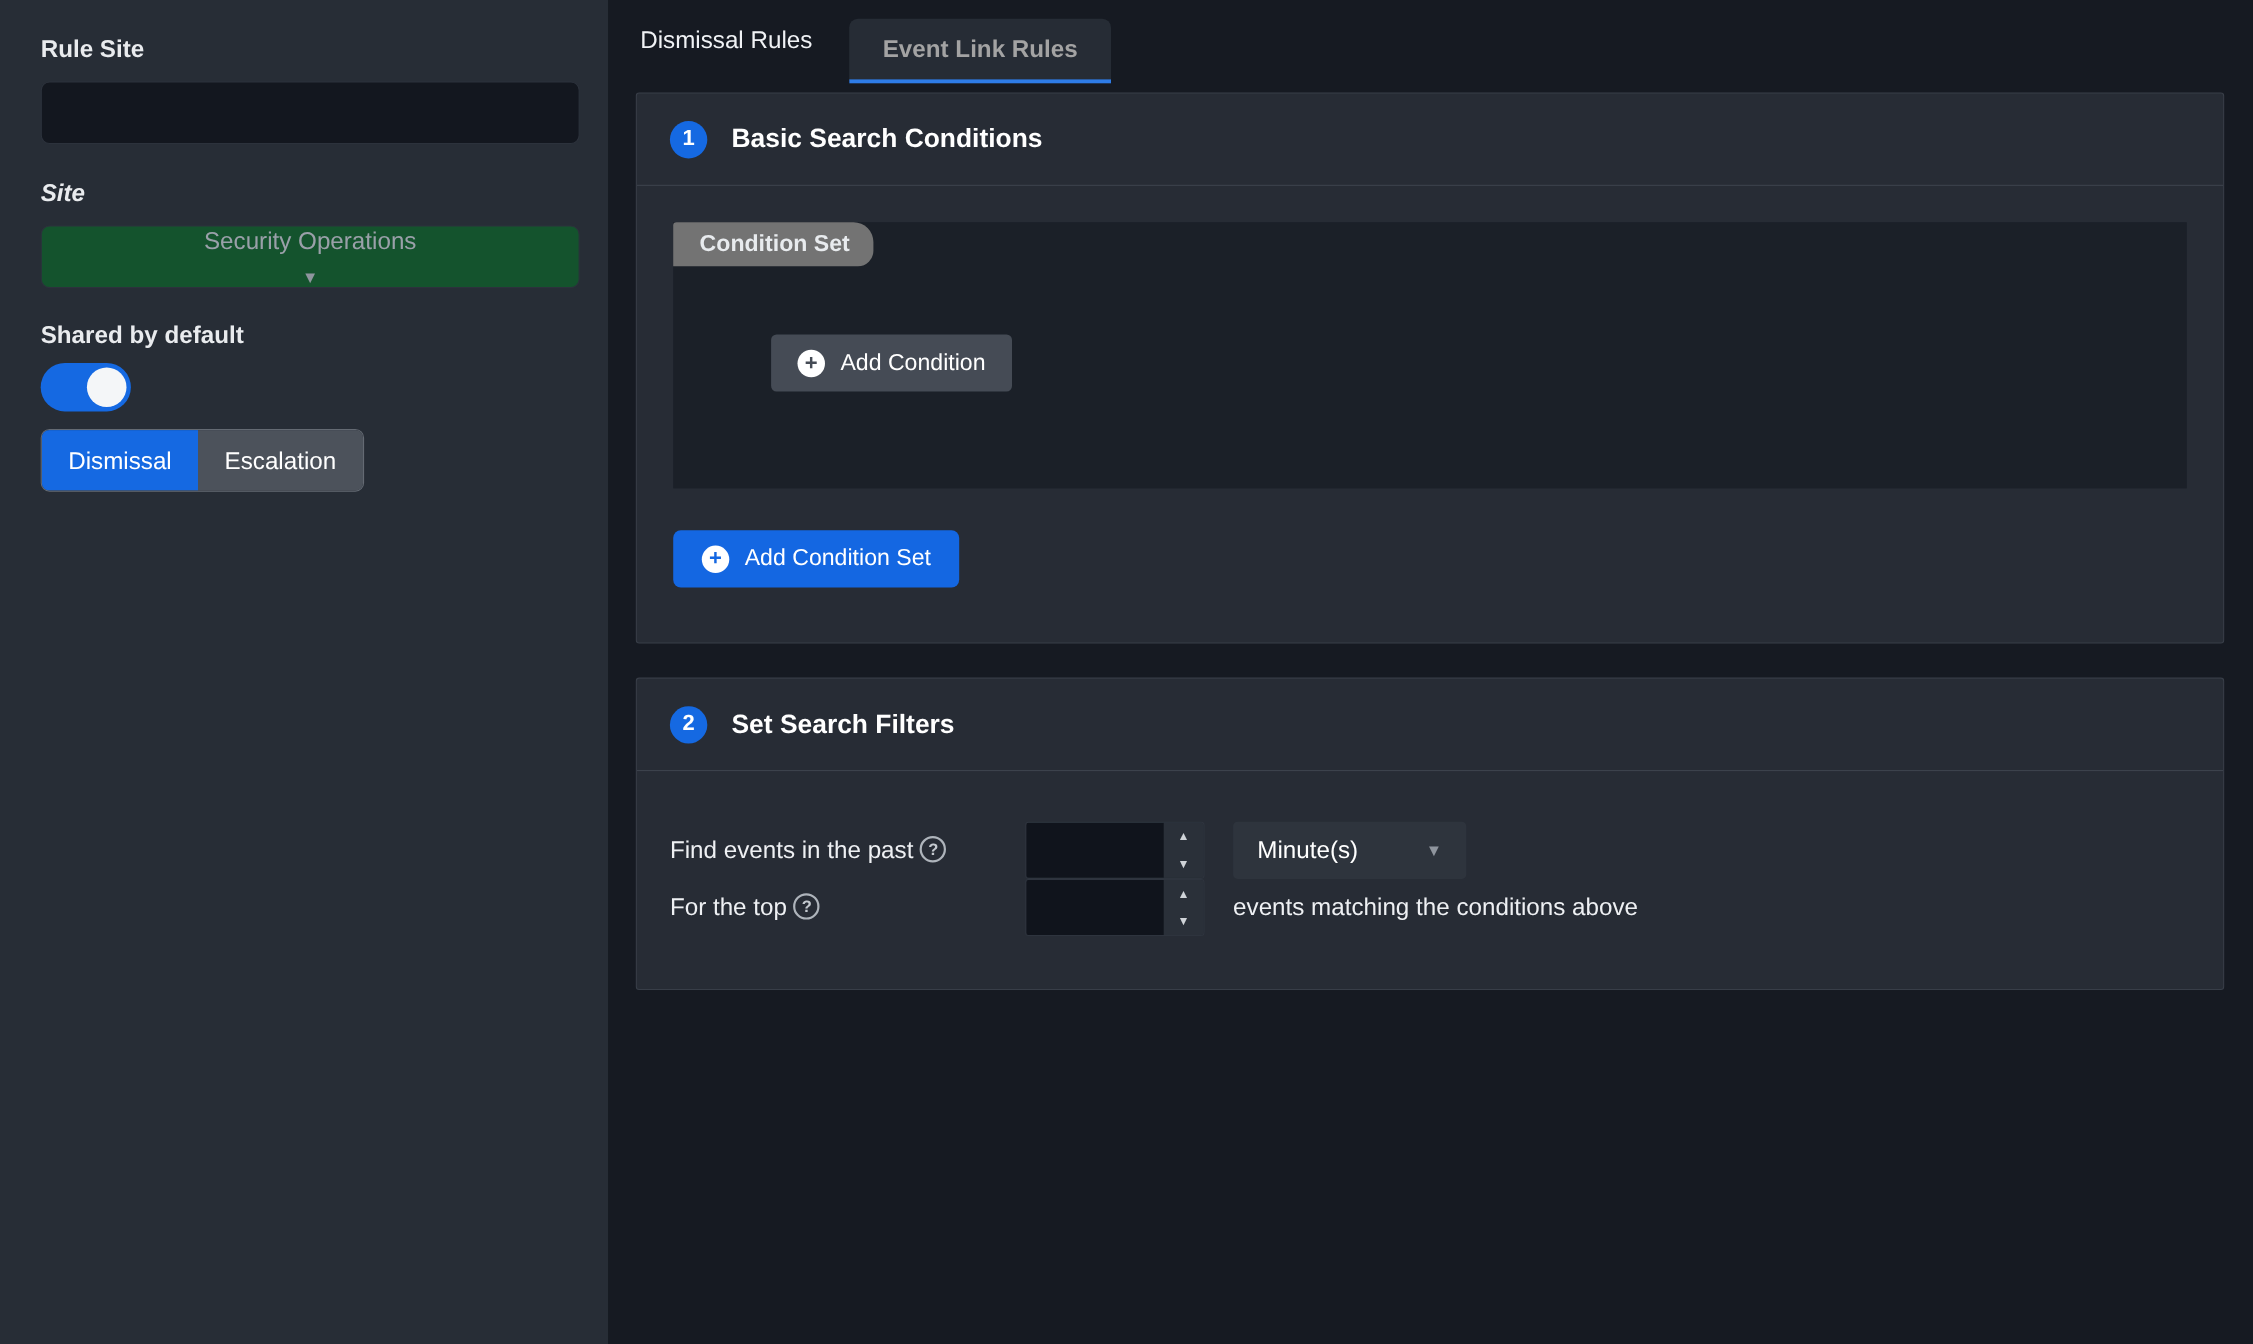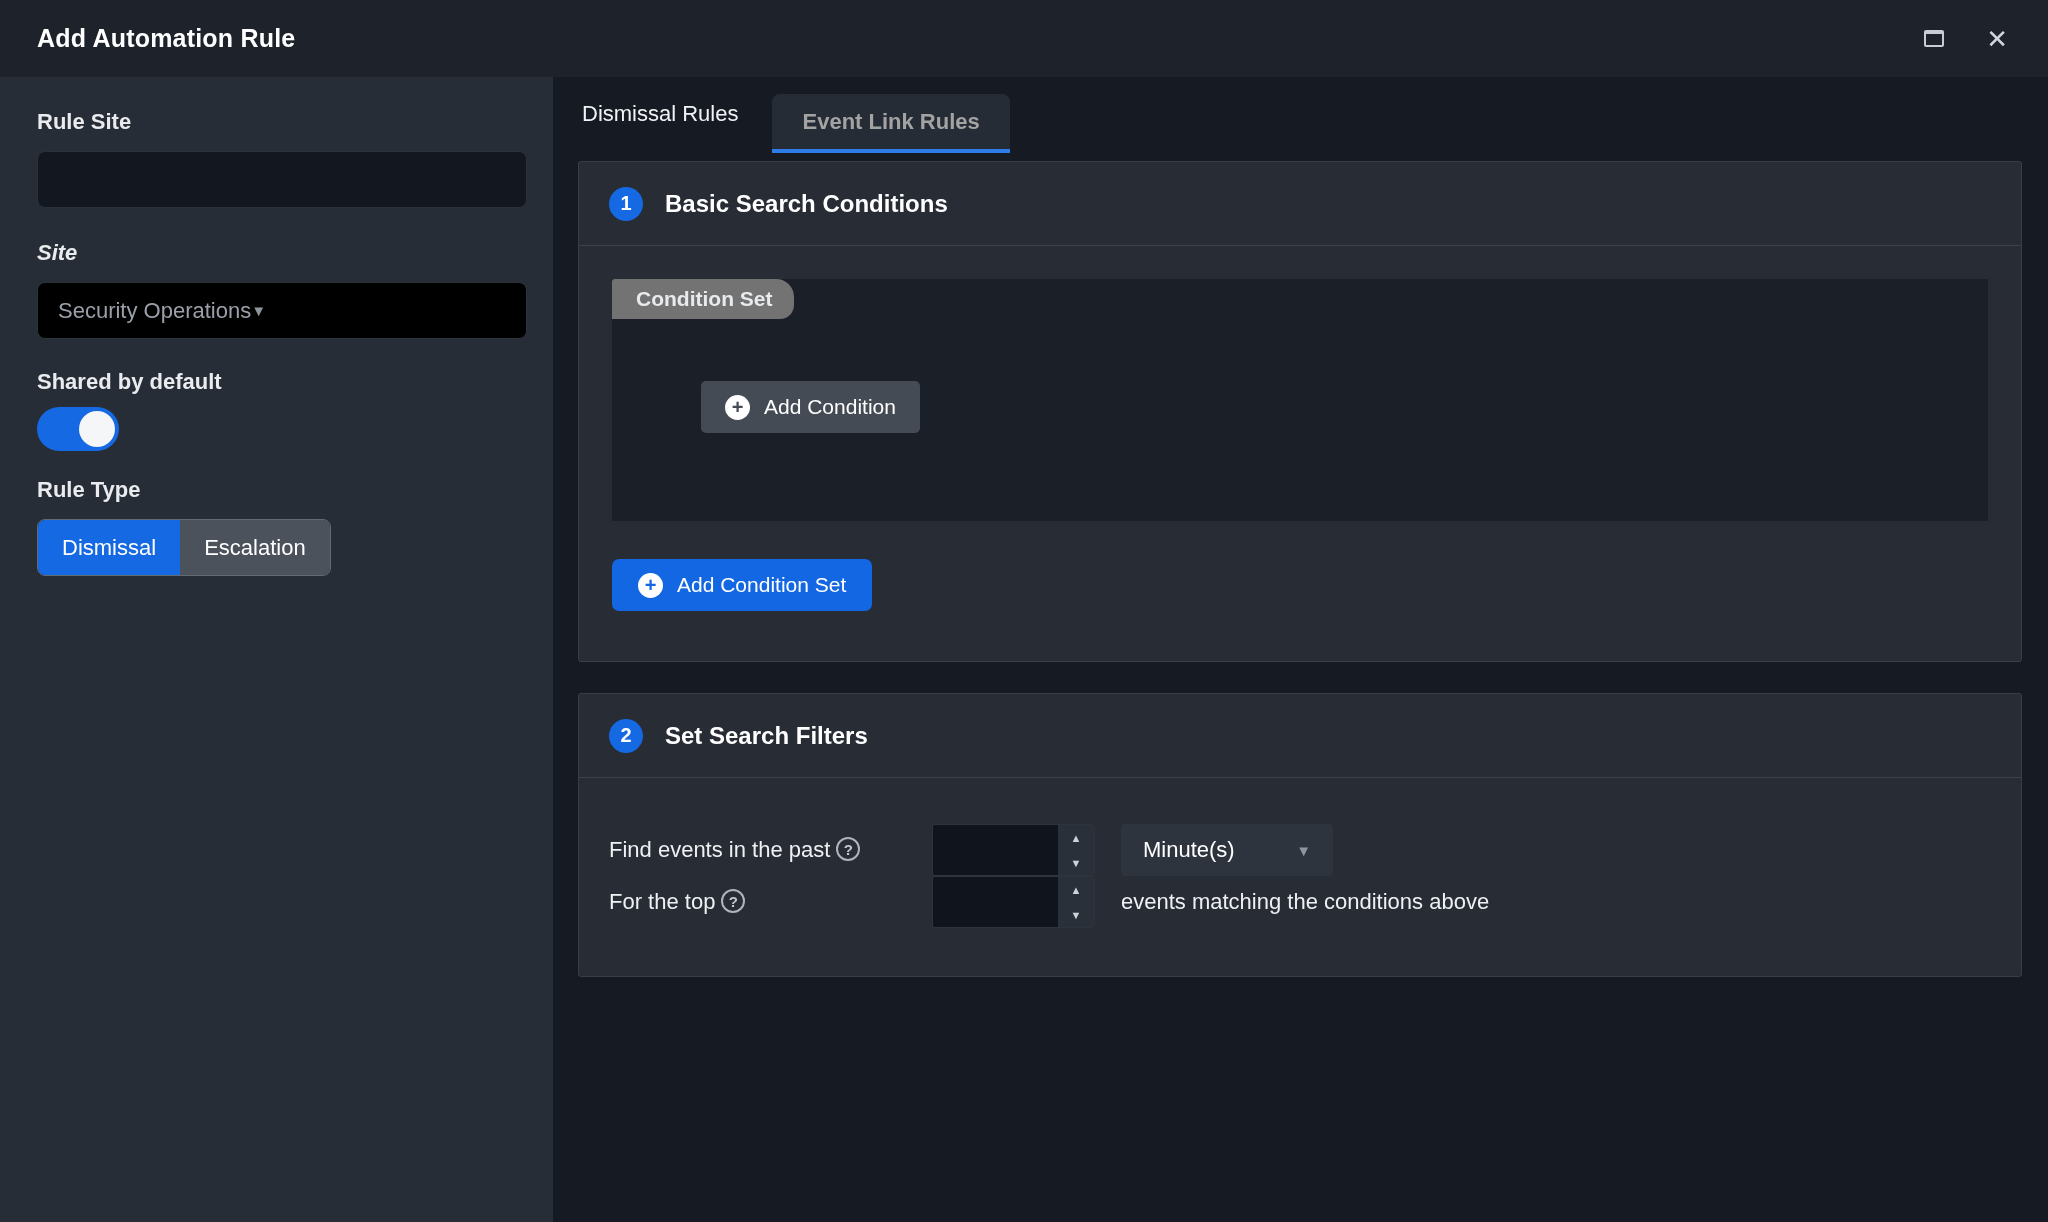--- a/index.html
+++ b/index.html
@@ -37,23 +37,23 @@
   
   .field-label { font-size: 22px; font-weight: bold; color: #e9ebee; line-height: 26px; }
   .text-input {
     width: 490px; height: 57px; margin-top: 16px; border-radius: 8px;
     background: #13171f; border: 1px solid #2c323c; color: #eef0f3;
     font-size: 21px; padding: 0 18px; font-family: "Liberation Sans", sans-serif;
     display: block;
   }
   .select-box {
     width: 490px; height: 57px; margin-top: 16px; border-radius: 8px;
-    background: #000000; border: 1px solid #2c323c;
-    display: flex; align-items: center; 
-    padding: 0 20px; cursor: pointer;
+    background: #14532d; border: 1px solid #2c323c;
+    display: flex; align-items: center; justify-content: space-between;
+    padding: 0 20px; cursor: pointer; flex-direction: column;
   }
   .select-box .sel-text { font-size: 22px; color: #9aa0a9; }
   .chev { font-size: 15px; color: #8f959e; }
 
   .mt-32 { margin-top: 32px; font-style: italic; }
   .mt-30 { margin-top: 30px; }
   .mt-26 { margin-top: 26px; }
 
   .toggle {
     margin-top: 12px; width: 82px; height: 44px; border-radius: 22px;
@@ -174,47 +174,39 @@
   }
   .unit-select .sel-text { font-size: 22px; color: #ffffff; }
   .suffix-text { margin-left: 26px; font-size: 22px; color: #eef0f3; }
   .ml-20 { margin-left: 20px; }
 </style>
 </head>
 <body>
 
 <div class="app">
 
-  <header class="titlebar">
-    <h1>Add Automation Rule</h1>
-    <div class="win-controls">
-      <span class="maximize-box"></span>
-      <span class="close-x">✕</span>
-    </div>
-  </header>
 
   <div class="content">
 
     <aside class="sidebar">
 
       <div class="field-label">Rule Site</div>
       <input class="text-input" type="text" value="" style="">
 
       <div class="field-label mt-32">Site</div>
       <div class="select-box">
         <span class="sel-text">Security Operations</span>
         <span class="chev">▼</span>
       </div>
 
       <div class="field-label mt-30">Shared by default</div>
       <div class="toggle">
         <span class="knob"></span>
       </div>
 
-      <div class="field-label mt-26">Rule Type</div>
       <div class="segmented">
         <div class="seg-btn active">Dismissal</div>
         <div class="seg-btn inactive">Escalation</div>
       </div>
 
     </aside>
 
     <main class="main">
 
       <div class="tabs">

